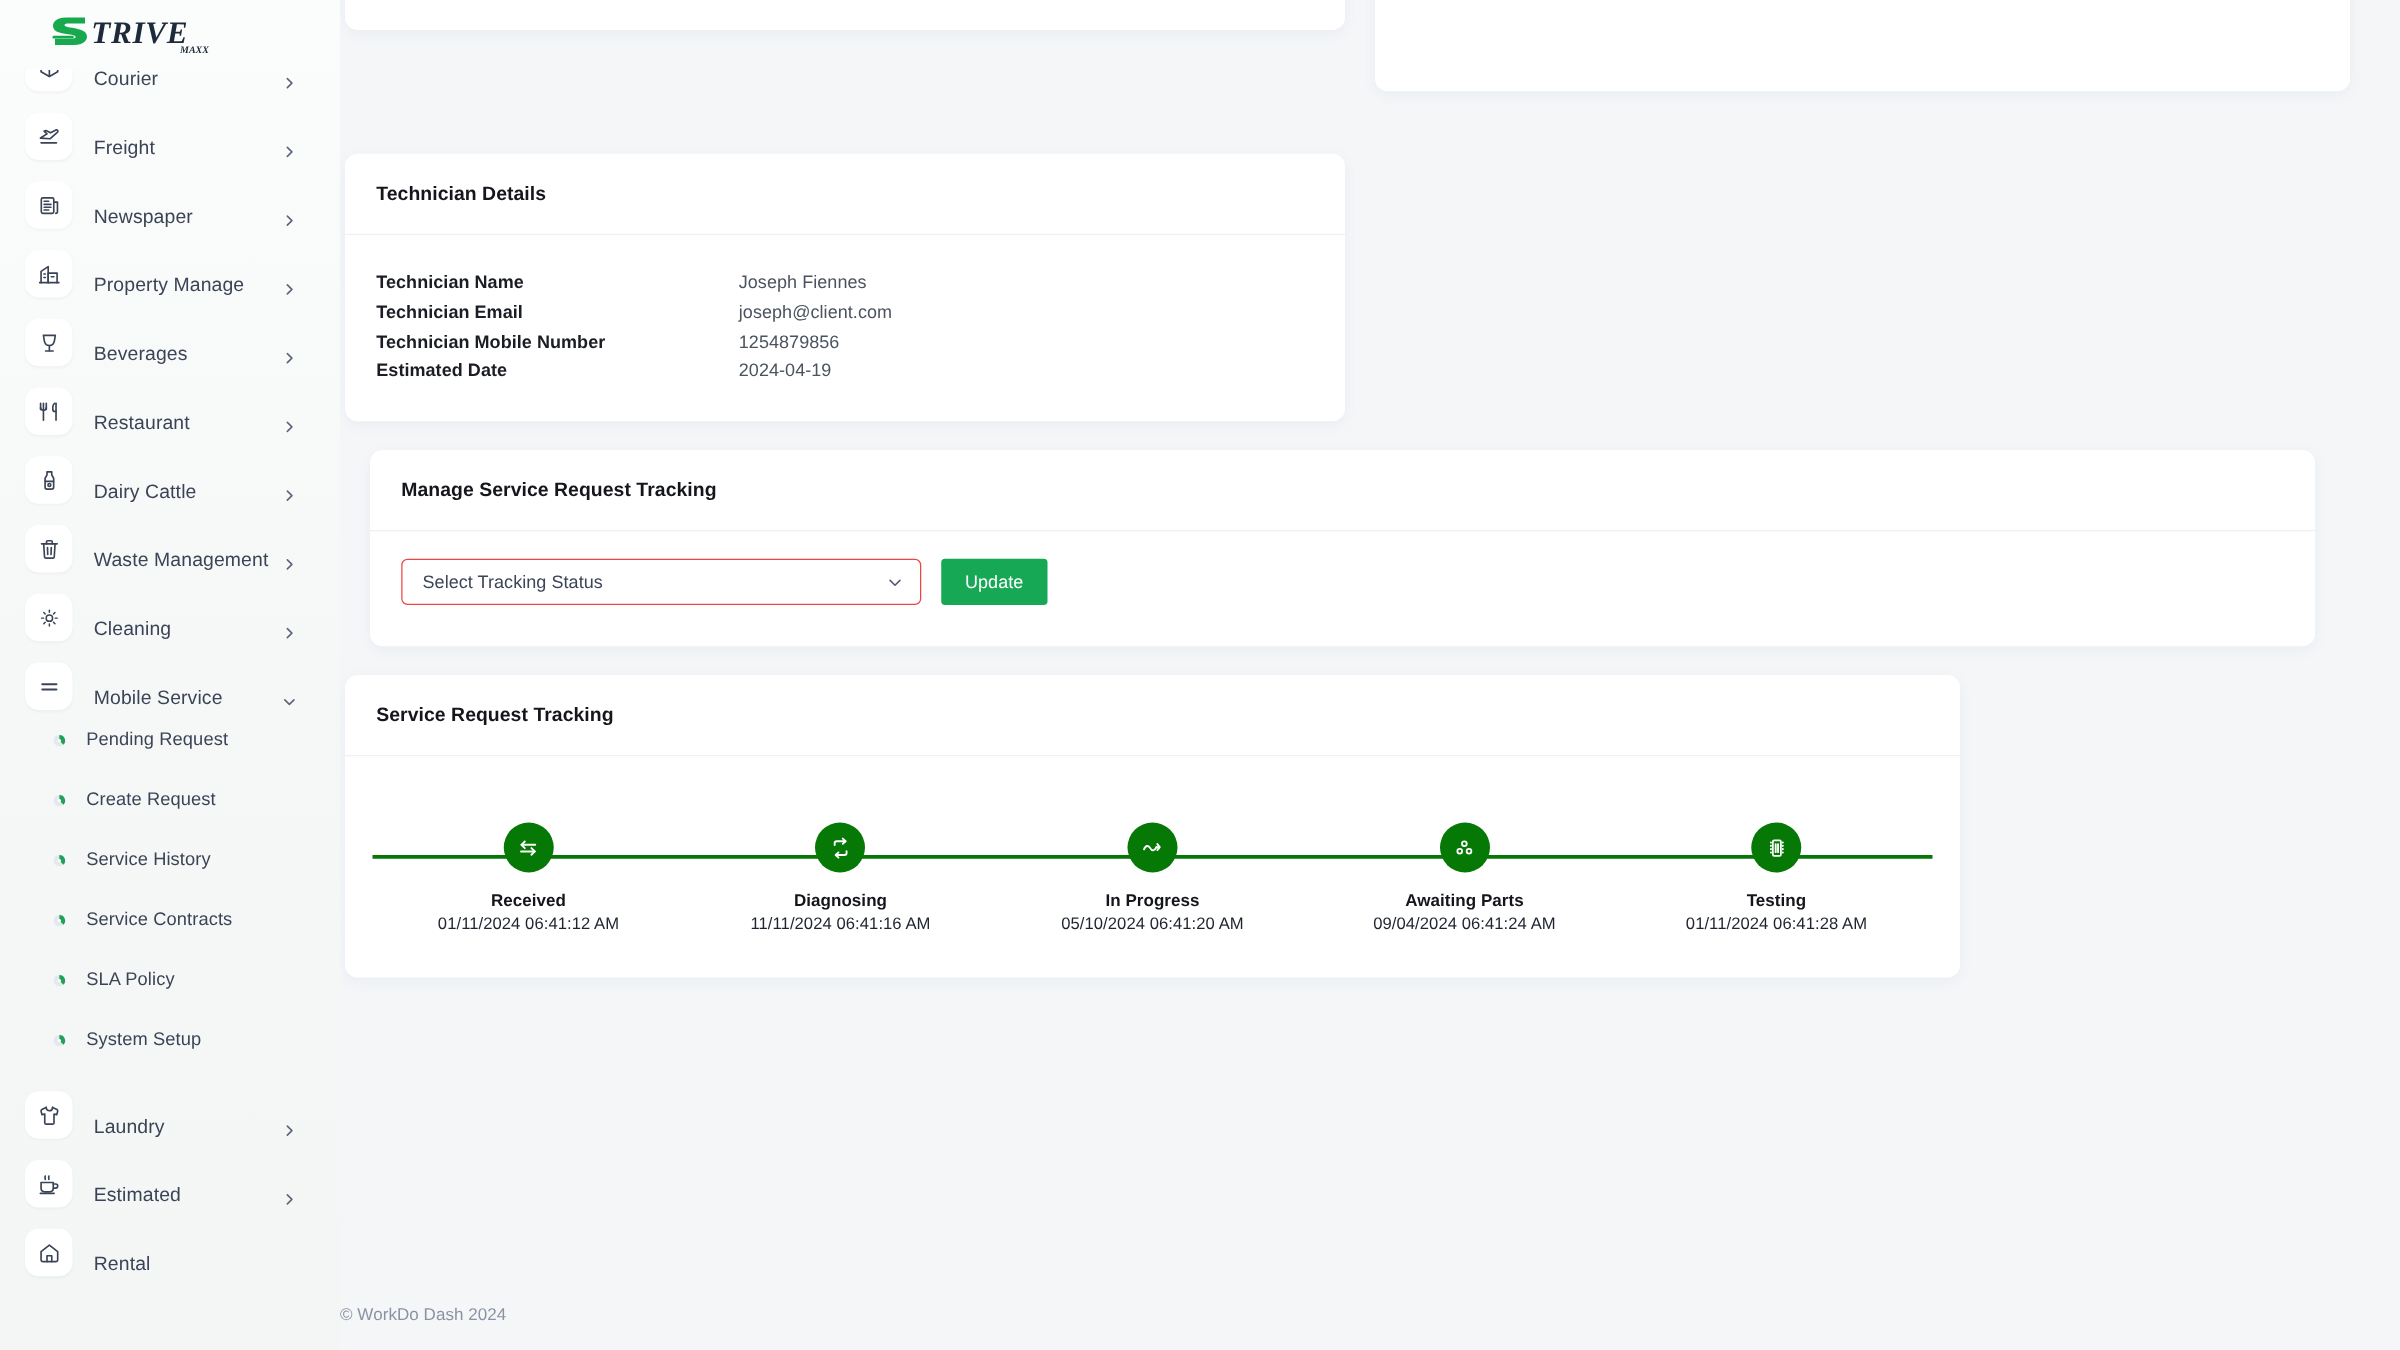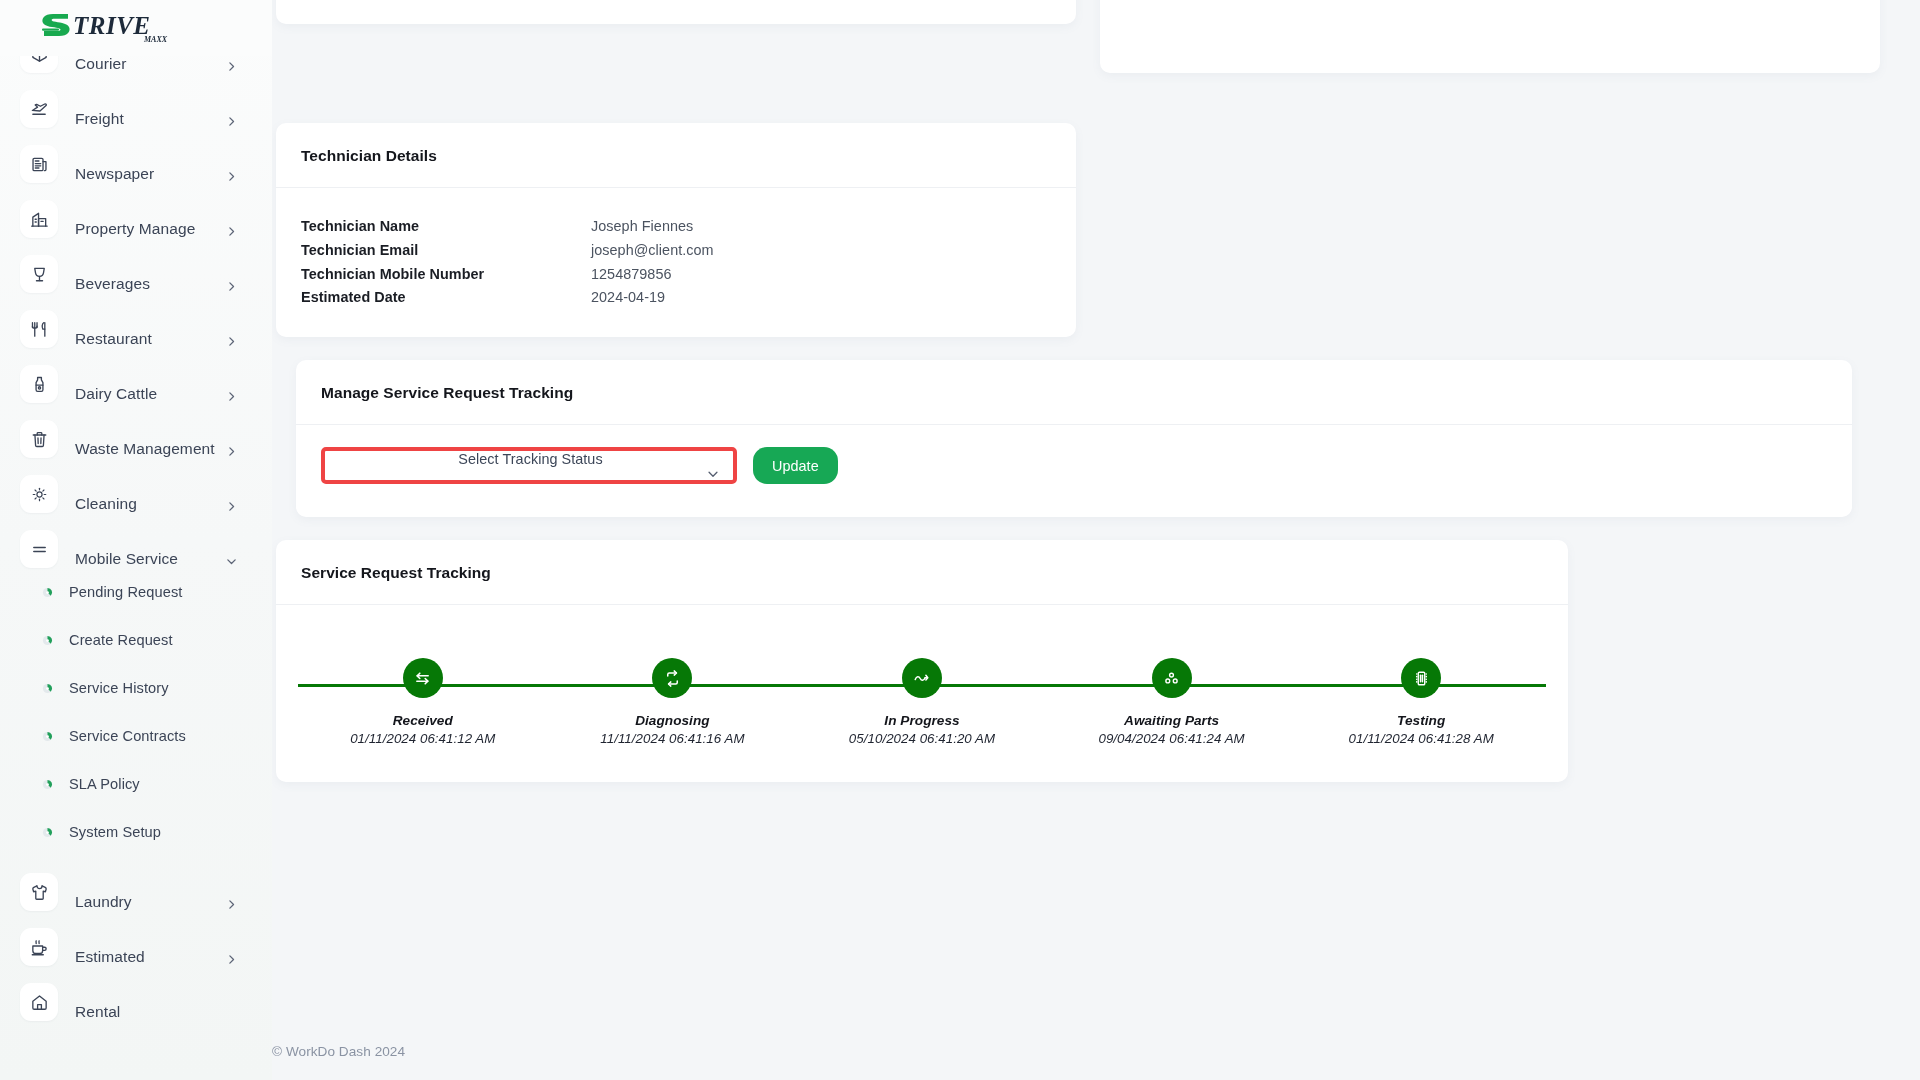--- a/index.html
+++ b/index.html
@@ -113,58 +113,57 @@
     font-size: 14.4px; font-weight: bold; color: #1a1d24;
     letter-spacing: .05px;
   }
   .tech-v { font-size: 14.4px; color: #4b5360; letter-spacing: .05px; }
 
   
   #manage-card { left: 4px; top: 360px; width: 1556px; height: 157px; margin-left: 20px; }
   #manage-body { padding: 22px 25px 0 25px; display: flex; align-items: center; }
   #tracking-select {
     width: 416px; height: 37px;
-    border: 4px solid #ef4444;
+    border: 1px solid #ef4444;
     border-radius: 5px;
     background: #fff;
     display: flex; align-items: center;
     padding: 0 13px 0 16px;
     position: relative;
-    flex-direction: column;
   }
   #tracking-select-value {
     font-size: 14.4px; color: #3c4658; letter-spacing: .05px;
   }
   #tracking-chevron { margin-left: auto; display:flex; color:#555e70; }
   #update-btn {
     margin-left: 16px;
     height: 37px;
     background: #17a855;
     color: #fff;
     border: none;
-    border-radius: 14px;
+    border-radius: 3px;
     font-size: 14.4px;
     font-family: "Liberation Sans", sans-serif;
     padding: 0 19px;
     cursor: pointer;
     letter-spacing: .05px;
   }
 
   
   #track-card { left: 4px; top: 540px; width: 1292px; height: 242px; }
   #track-body { position: relative; height: 152px; }
   #track-line {
     position: absolute; left: 22px; right: 22px; top: 79px;
     height: 2.6px; background: #067806;
   }
   #track-steps {
     position: absolute; left: 22px; right: 22px; top: 0; height: 152px;
     display: flex;
   }
-  .step { flex: 1; position: relative; display: flex; flex-direction: column; align-items: center; font-style: italic; }
+  .step { flex: 1; position: relative; display: flex; flex-direction: column; align-items: center; }
   .step-dot {
     position: absolute; top: 53px;
     width: 40px; height: 40px;
     border-radius: 50%;
     background: #067806;
     display: flex; align-items: center; justify-content: center;
   }
   .step-dot svg { display:block; }
   .step-label {
     position: absolute; top: 108px;

